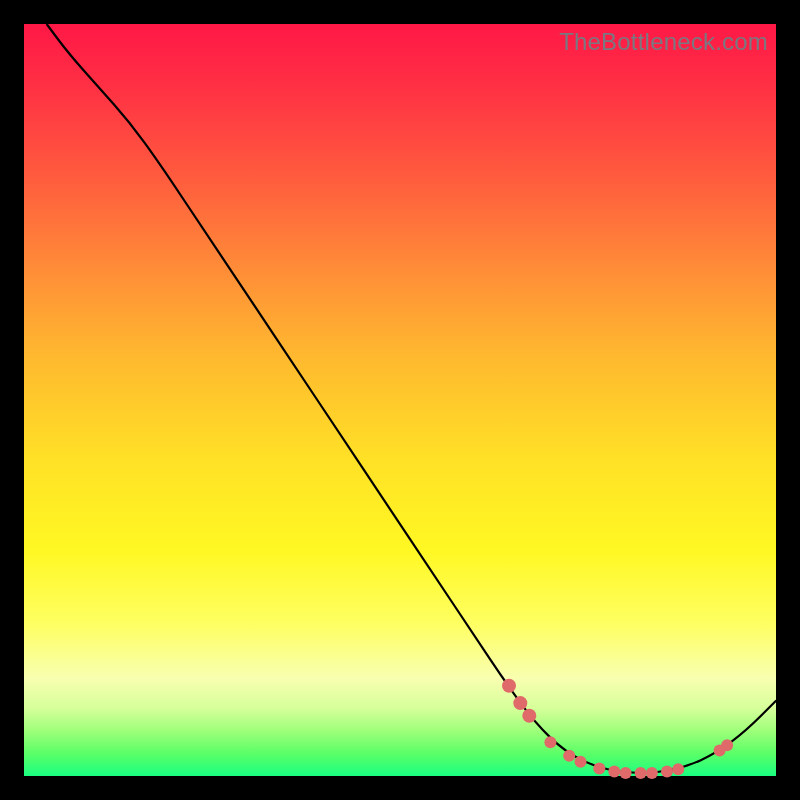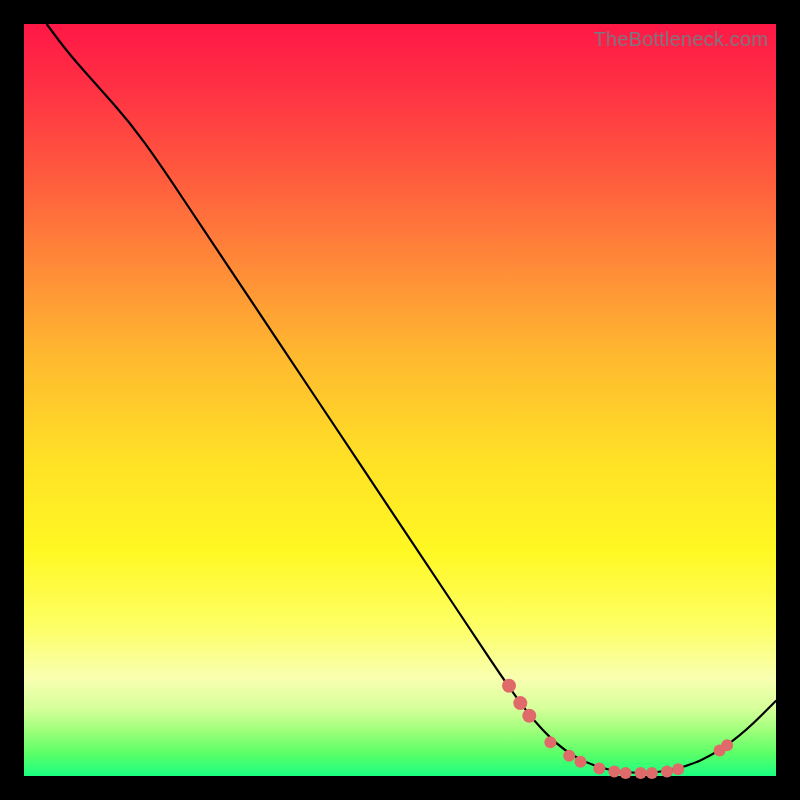--- a/index.html
+++ b/index.html
@@ -41,21 +41,21 @@
       #9eff7a 94%,
       #5bff67 97%,
       #1aff81 100%
     );
   }
   .watermark {
     position: absolute;
     top: 4px;
     right: 8px;
     color: #7a7880;
-    font-size: 20px;
+    font-size: 24px;
     font-weight: 500;
     letter-spacing: 0.2px;
     user-select: none;
   }
   svg.curve {
     position: absolute;
     left: 0;
     top: 0;
     width: 752px;
     height: 752px;

